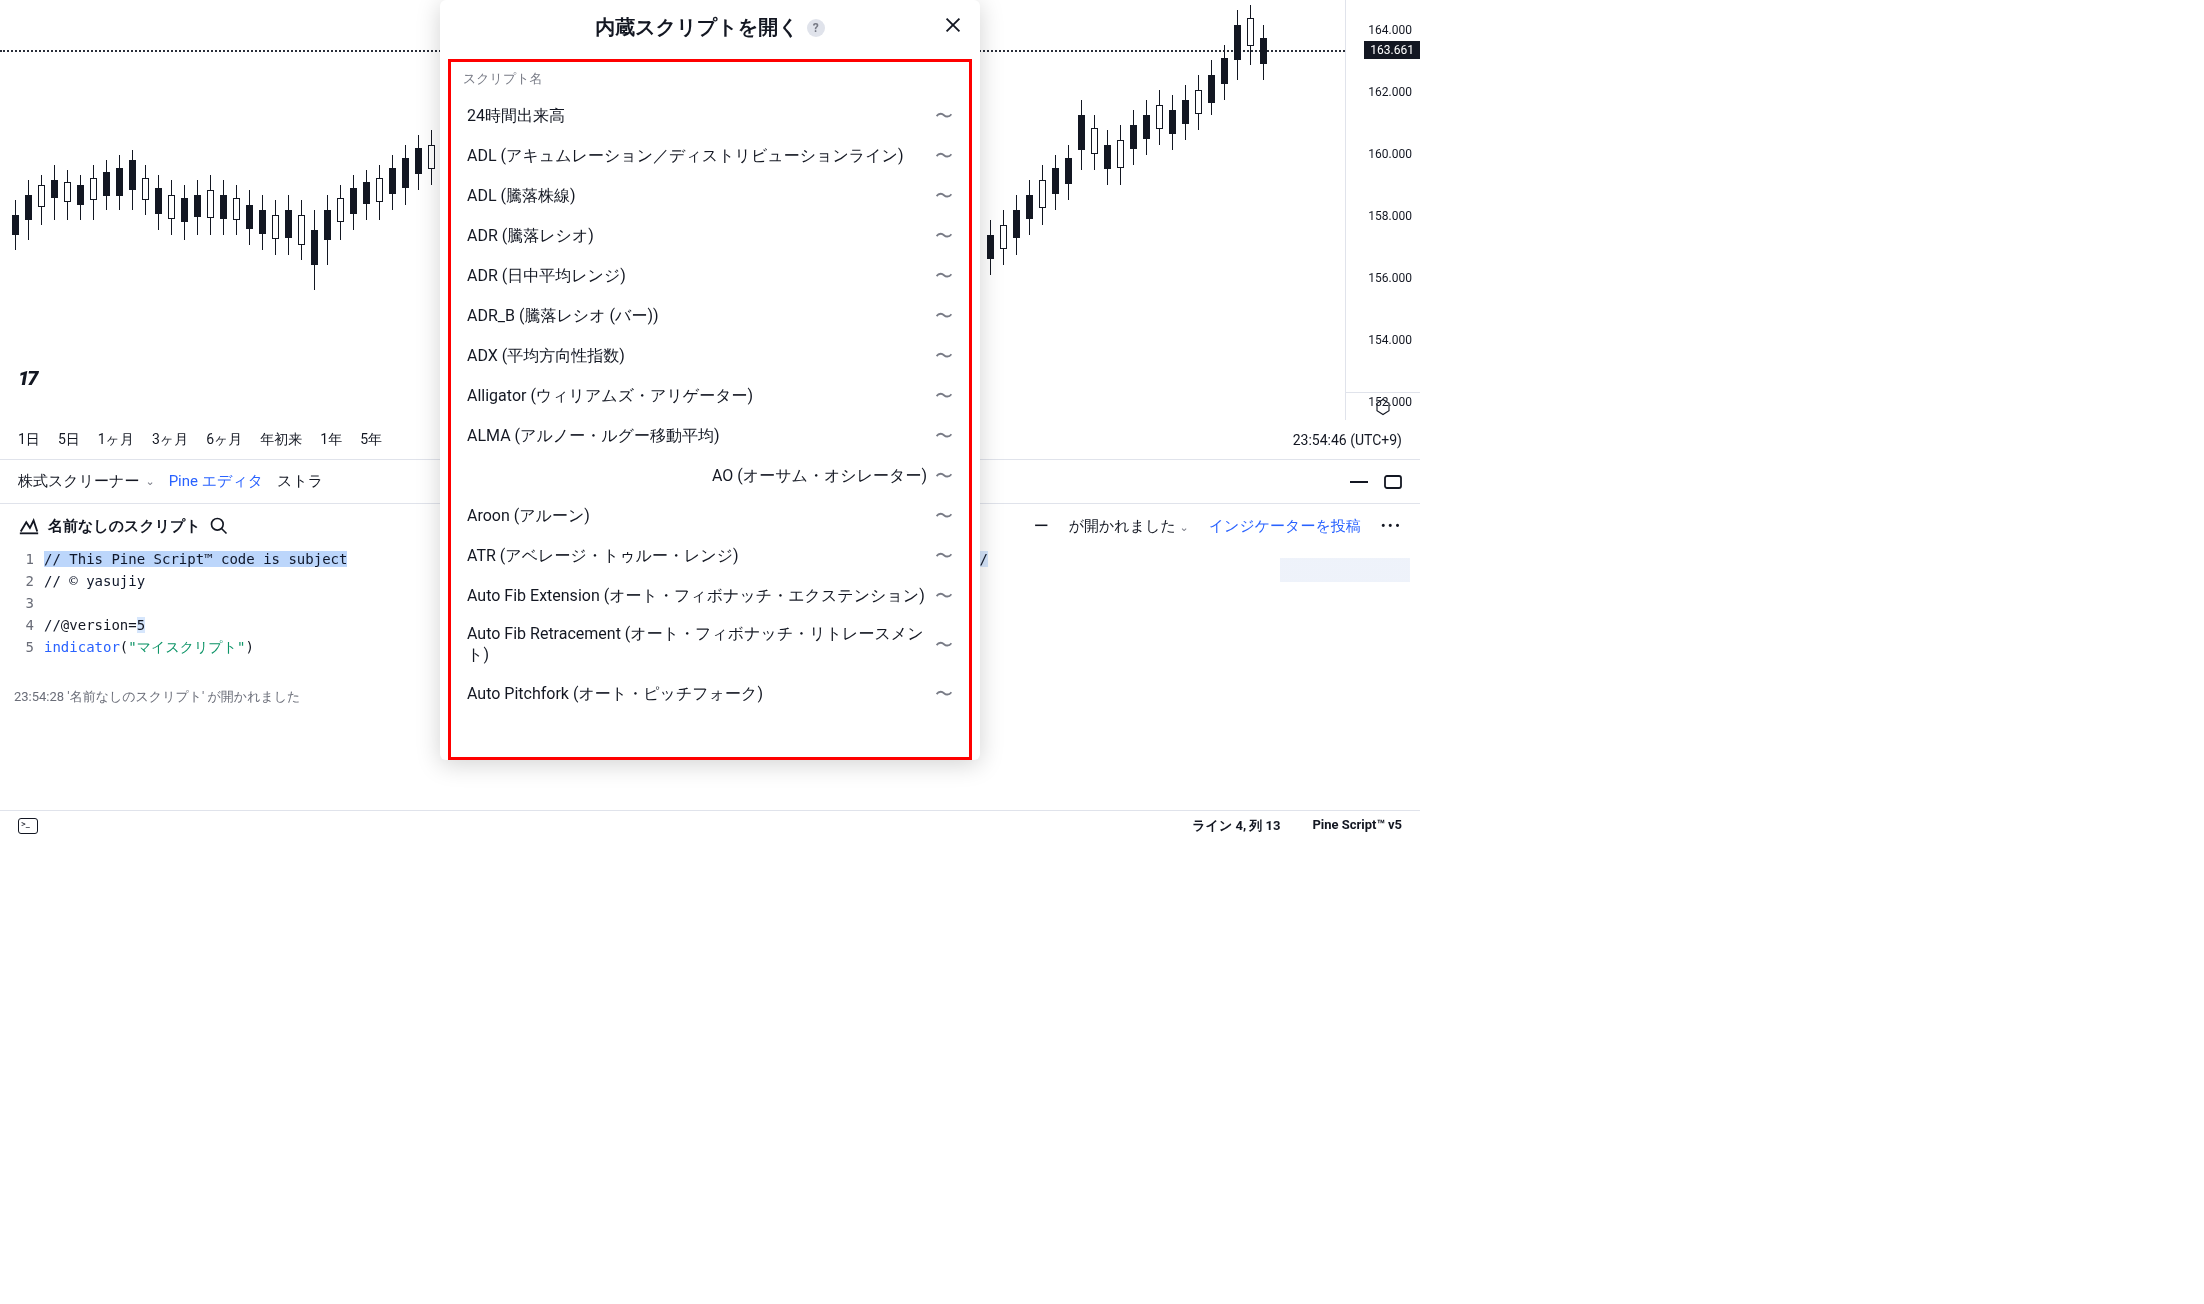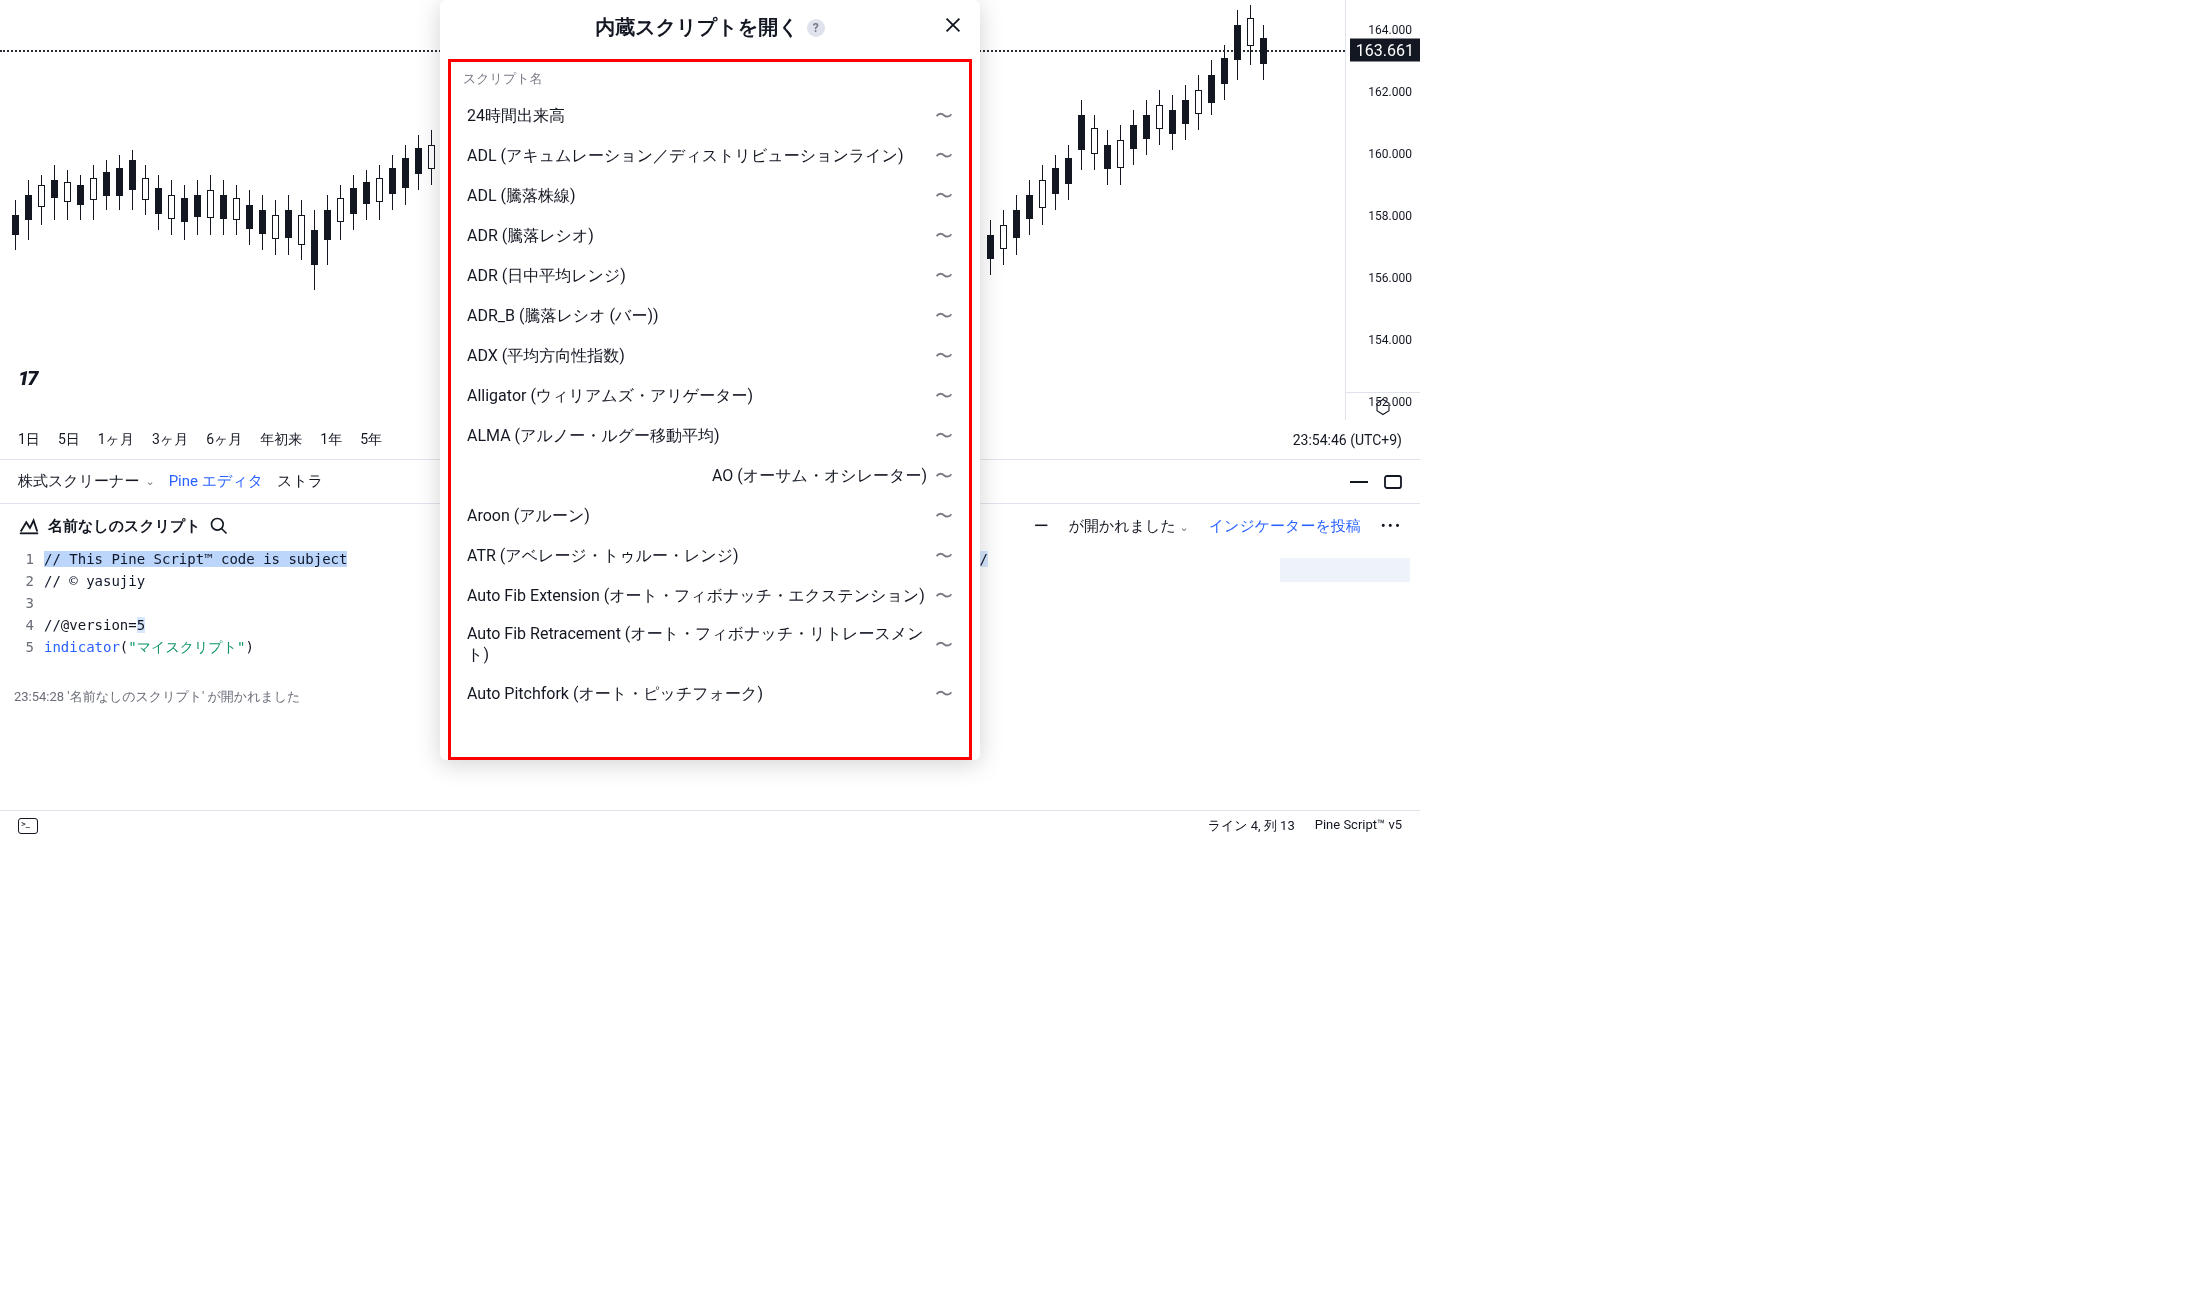--- a/index.html
+++ b/index.html
@@ -32,21 +32,21 @@
     right: 8px;
     font-size: 12px;
     color: #131722;
     transform: translateY(-50%);
   }
   .price-current {
     position: absolute;
     right: 0;
     background: #131722;
     color: #fff;
-    font-size: 16px;
+    font-size: 12px;
     padding: 2px 6px;
     transform: translateY(-50%);
   }
   .dotted-line {
     position: absolute;
     left: 0;
     width: calc(100% - 75px);
     border-top: 2px dotted #2a2e39;
   }
   .tv-logo {
@@ -215,21 +215,21 @@
     bottom: 0; left: 0; right: 0;
     height: 30px;
     border-top: 1px solid #e0e3eb;
     display: flex;
     align-items: center;
     padding: 0 18px;
     font-size: 13px;
     color: #131722;
     gap: 16px;
   }
-  .status-right { margin-left: auto; display:flex; gap:20px; }
+  .status-right { margin-left: auto; display:flex; gap:32px;font-weight:bold; }
   .terminal-icon {
     width: 20px; height: 16px;
     border: 1.5px solid #131722;
     border-radius: 3px;
     position: relative;
   }
   .terminal-icon::after {
     content: ">_";
     font-size: 9px;
     position: absolute;

